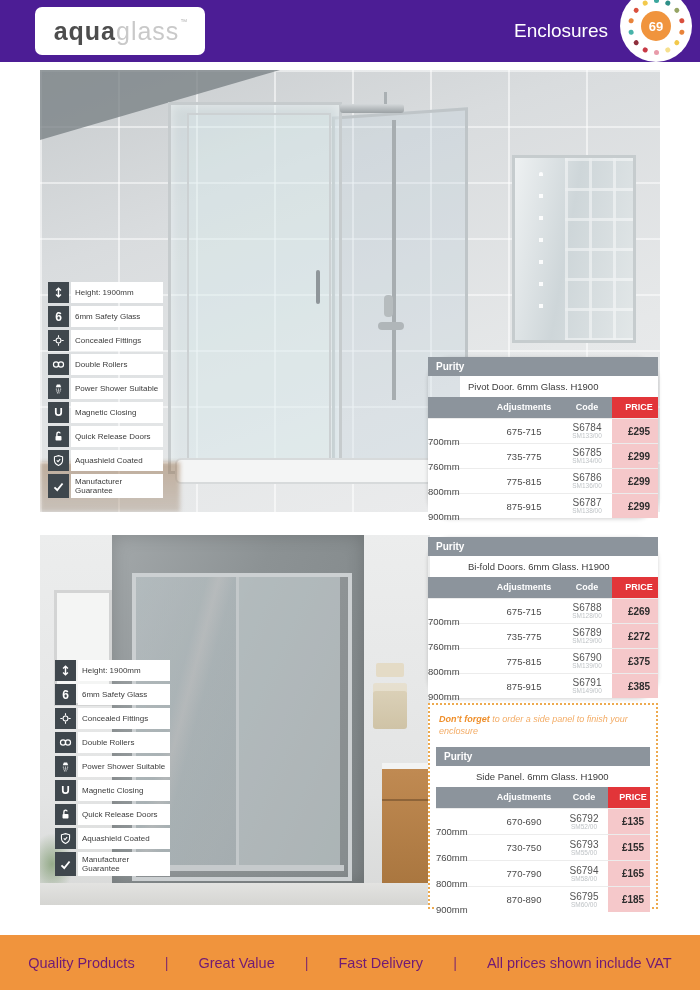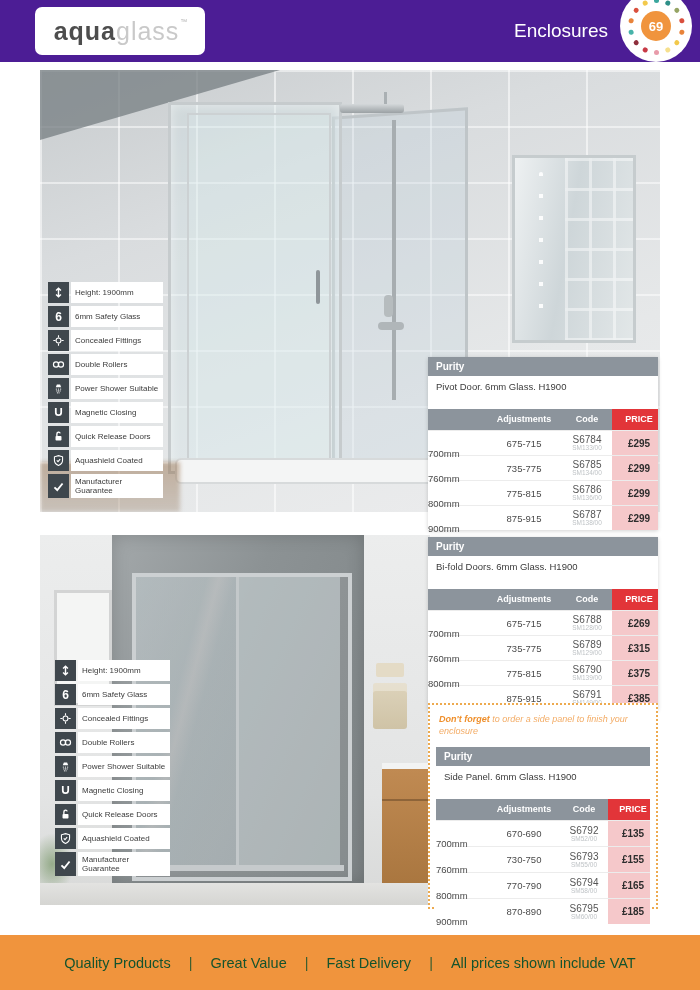--- a/index.html
+++ b/index.html
@@ -85,26 +85,26 @@
   .features-1{left:48px;top:282px;}
   .features-2{left:55px;top:660px;}
   .badge{display:flex;align-items:stretch;}
   .badge-icon{width:21px;min-height:21px;background:#3F474D;display:flex;align-items:center;
     justify-content:center;margin-right:2px;flex:none;}
   .badge-icon svg{width:13px;height:13px;display:block;}
   .six{color:#fff;font-weight:bold;font-size:12px;}
   .badge-label{width:92px;background:#fff;font-size:8px;color:#3b3b3b;display:flex;align-items:center;
     padding:3px 4px;line-height:9px;box-sizing:border-box;}
   
-  .pricing-table{position:absolute;width:230px;z-index:4;box-shadow:0 1px 4px rgba(0,0,0,.18);}
+  .pricing-table{position:absolute;width:230px;z-index:4;box-shadow:0 1px 4px rgba(0,0,0,.18);border-radius:22px;}
   .table-1{left:428px;top:357px;}
   .table-2{left:428px;top:537px;}
   .purity-bar{height:19px;background:#8C949C;color:#fff;font-weight:bold;font-size:10px;
     line-height:19px;padding-left:8px;}
-  .tbl-subtitle{height:33px;background:#fff;color:#3b3b3b;font-size:9.5px;line-height:21px;padding-left:8px;}
+  .tbl-subtitle{height:21px;background:#fff;color:#3b3b3b;font-size:9.5px;line-height:21px;padding-left:8px;margin-left:32px;}
   .tbl-head{height:21px;background:#8C949C;display:flex;color:#fff;font-weight:bold;font-size:9px;line-height:21px;}
   .c{box-sizing:border-box;}
   .c.size{width:58px;text-align:left;margin-top:20px;}
   .c.adj{width:76px;text-align:center;}
   .c.code{width:50px;text-align:center;}
   .c.price{width:46px;text-align:center;padding-left:8px;}
   .pricehead{background:#E23539;}
   .tbl-row{height:24px;background:#fff;display:flex;align-items:center;font-size:9.5px;color:#4a4a4a;
     border-top:1px solid #ececec;}
   .c.code{display:flex;flex-direction:column;justify-content:center;align-items:center;}
@@ -119,21 +119,21 @@
   .note-bold{color:#EF8F2B;font-weight:bold;}
   .note-rest{color:#F3AC66;}
   .dotted-box .pricing-table{left:6px;top:42px;width:214px;box-shadow:none;}
   .t3 .c.size{width:52px;}
   .t3 .c.adj{width:72px;}
   .t3 .c.code{width:48px;}
   .t3 .c.price{width:42px;}
   .t3 .tbl-row{height:25px;}
   
   .page-footer{position:absolute;left:0;top:935px;width:700px;height:55px;background:#F0943D;z-index:2;
-    display:flex;align-items:center;justify-content:center;color:#14532d;font-size:14.5px;}
+    display:flex;align-items:center;justify-content:center;color:#701a75;font-size:14.5px;gap:12px;}
   .f-sep{margin:0 18px;opacity:.85;}
 </style>
 </head>
 <body>
 
 <div class="page-header">
   <div class="logo-box">
     <span class="logo-aqua">aqua</span>
       <span class="logo-glass">glass</span>
       <span class="logo-tm">™</span>
@@ -436,21 +436,21 @@
       </div>
       <div class="c price cell-price">£269</div>
     </div>
     <div class="tbl-row">
       <div class="c size">760mm</div>
       <div class="c adj">735-775</div>
       <div class="c code">
         <div class="code-main">S6789</div>
         <div class="code-sub">SM129/00</div>
       </div>
-      <div class="c price cell-price">£315</div>
+      <div class="c price cell-price">£272</div>
     </div>
     <div class="tbl-row">
       <div class="c size">800mm</div>
       <div class="c adj">775-815</div>
       <div class="c code">
         <div class="code-main">S6790</div>
         <div class="code-sub">SM139/00</div>
       </div>
       <div class="c price cell-price">£375</div>
     </div>

